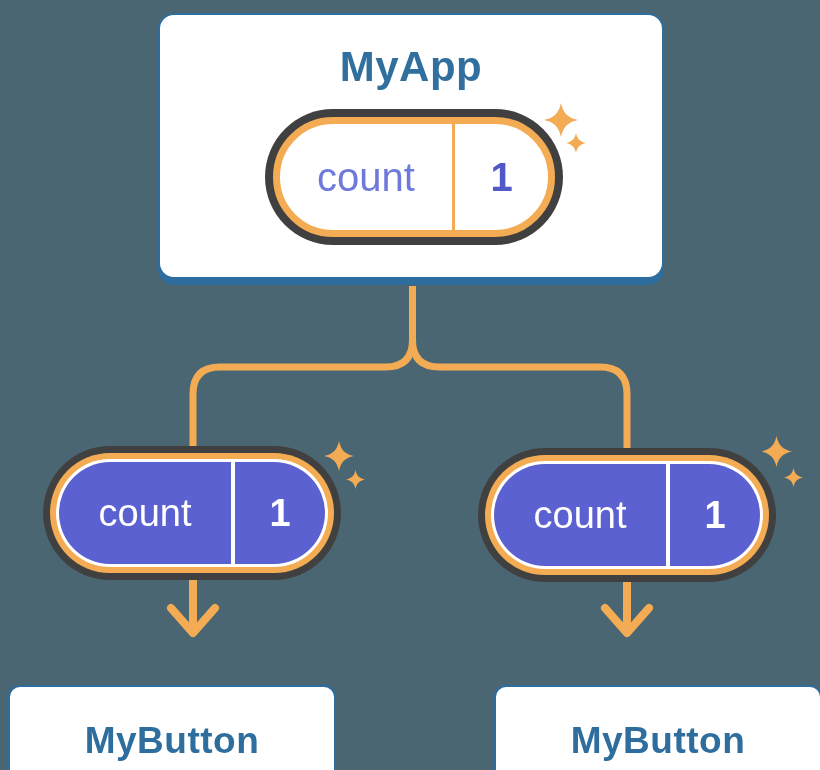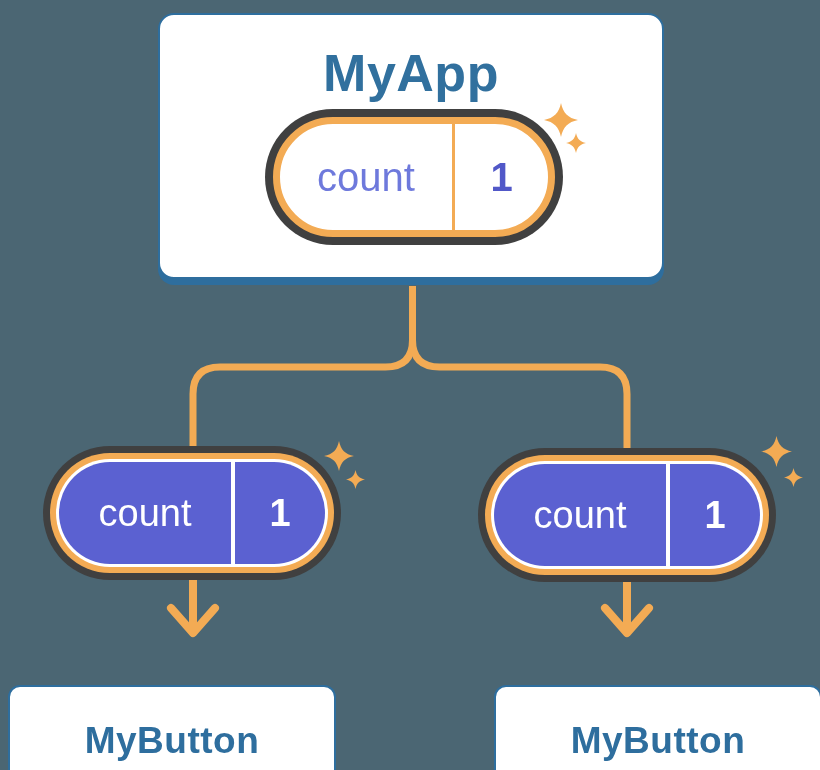--- a/index.html
+++ b/index.html
@@ -10,21 +10,21 @@
   }
   
   .card {
     position:absolute; background:#ffffff;
     border:2px solid #2E6E9E; box-sizing:border-box;
     box-shadow:0 6px 0 0 #2E6E9E;
   }
   .app-card { left:158px; top:13px; width:506px; height:266px; border-radius:16px; }
   .app-title {
     margin-top:28px; text-align:center;
-    color:#31709E; font-size:52px; font-weight:600; letter-spacing:0.5px;
+    color:#31709E; font-size:42px; font-weight:600; letter-spacing:0.5px;
   }
   .btn-card {
     top:685px; width:328px; height:112px; border-radius:12px;
     display:flex; align-items:center; justify-content:center;
   }
   .btn-card.pos-left { left:8px; }
   .btn-card.pos-right { left:494px; }
   .btn-title { color:#2E6E9E; font-size:37px; font-weight:600; letter-spacing:0.5px; }
 
   

